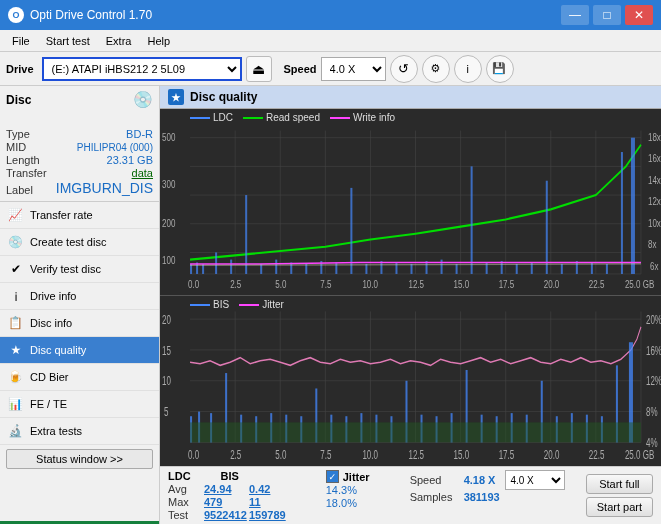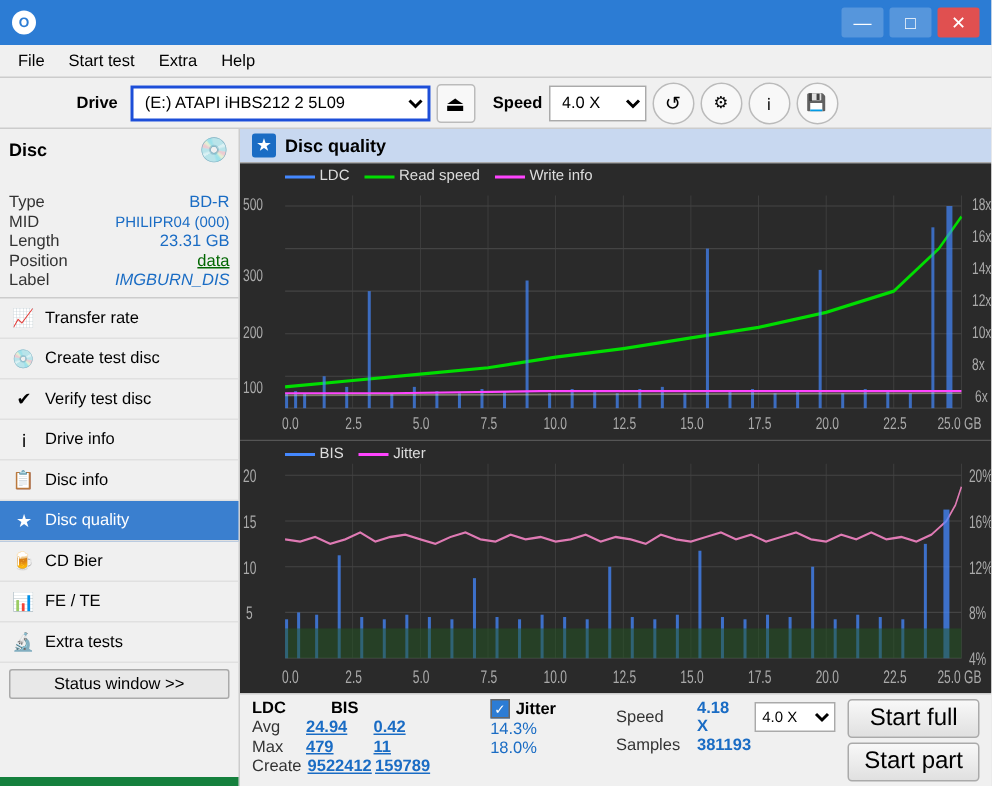--- a/index.html
+++ b/index.html
@@ -69,21 +69,21 @@
     
     #toolbar {
       background: #f0f0f0;
       height: 34px;
       display: flex;
       align-items: center;
       padding: 0 6px;
       gap: 4px;
       border-bottom: 1px solid #ccc;
     }
-    #drive-label { font-size: 11px; margin-right: 4px; font-weight: bold; margin-left: 45px; }
+    #drive-label { font-size: 11px; margin-right: 4px; font-weight: bold; }
     #drive-select {
       width: 200px;
       height: 24px;
       font-size: 11px;
       border: 2px solid #1d4ed8;
       background: white;
       padding: 0 4px;
     }
     .toolbar-icon-btn {
       width: 26px; height: 26px;
@@ -357,36 +357,37 @@
     #buttons-section {
       display: flex;
       flex-direction: column;
       gap: 3px;
       margin-left: 8px;
       justify-content: center;
     }
 
     .action-btn {
       padding: 3px 10px;
-      font-size: 16px;
+      font-size: 11px;
       border: 1px solid #aaa;
       background: linear-gradient(to bottom, #f8f8f8, #e0e0e0);
       cursor: pointer;
       border-radius: 3px;
       white-space: nowrap;
     }
   </style>
 </head>
 <body>
 
 <div id="title-bar">
   <div id="title-bar-left">
     <div id="title-icon">
       <span>O</span>
     </div>
+    <span id="title-text">Opti Drive Control 1.70</span>
   </div>
   <div id="title-controls">
     <button class="title-btn">—</button>
     <button class="title-btn">□</button>
     <button class="title-btn" id="close-btn">✕</button>
   </div>
 </div>
 
 <div id="menu-bar">
 
@@ -427,26 +428,26 @@
       </div>
       <div class="disc-row">
         <span class="disc-key">MID</span>
         <span class="disc-val" style="font-size:10px;">PHILIPR04 (000)</span>
       </div>
       <div class="disc-row">
         <span class="disc-key">Length</span>
         <span class="disc-val">23.31 GB</span>
       </div>
       <div class="disc-row">
-        <span class="disc-key">Position</span>
+        <span class="disc-key">Transfer</span>
         <span class="disc-val-green">data</span>
       </div>
       <div class="disc-row">
         <span class="disc-key">Label</span>
-        <span class="disc-val" style="font-size:11px;font-style:italic;">IMGBURN_DIS</span>
+        <span class="disc-val" style="font-size:14px;">IMGBURN_DIS</span>
       </div>
     </div>
 
     <div class="sidebar-nav">
       <div class="nav-item">
         <span class="nav-icon">📈</span>
         <span>Transfer rate</span>
       </div>
       <div class="nav-item">
         <span class="nav-icon">💿</span>
@@ -721,21 +722,21 @@
             <span class="stats-label">Avg</span>
             <span class="stats-val" style="min-width:45px;">24.94</span>
             <span class="stats-val">0.42</span>
           </div>
           <div class="stats-row">
             <span class="stats-label">Max</span>
             <span class="stats-val" style="min-width:45px;">479</span>
             <span class="stats-val">11</span>
           </div>
           <div class="stats-row">
-            <span class="stats-label">Create</span>
+            <span class="stats-label">Test</span>
             <span class="stats-val" style="min-width:45px;">9522412</span>
             <span class="stats-val">159789</span>
           </div>
         </div>
 
         <div id="jitter-section">
           <div id="jitter-header-row">
             <div class="checkbox-fake">✓</div>
             <span class="jitter-label">Jitter</span>
           </div>

